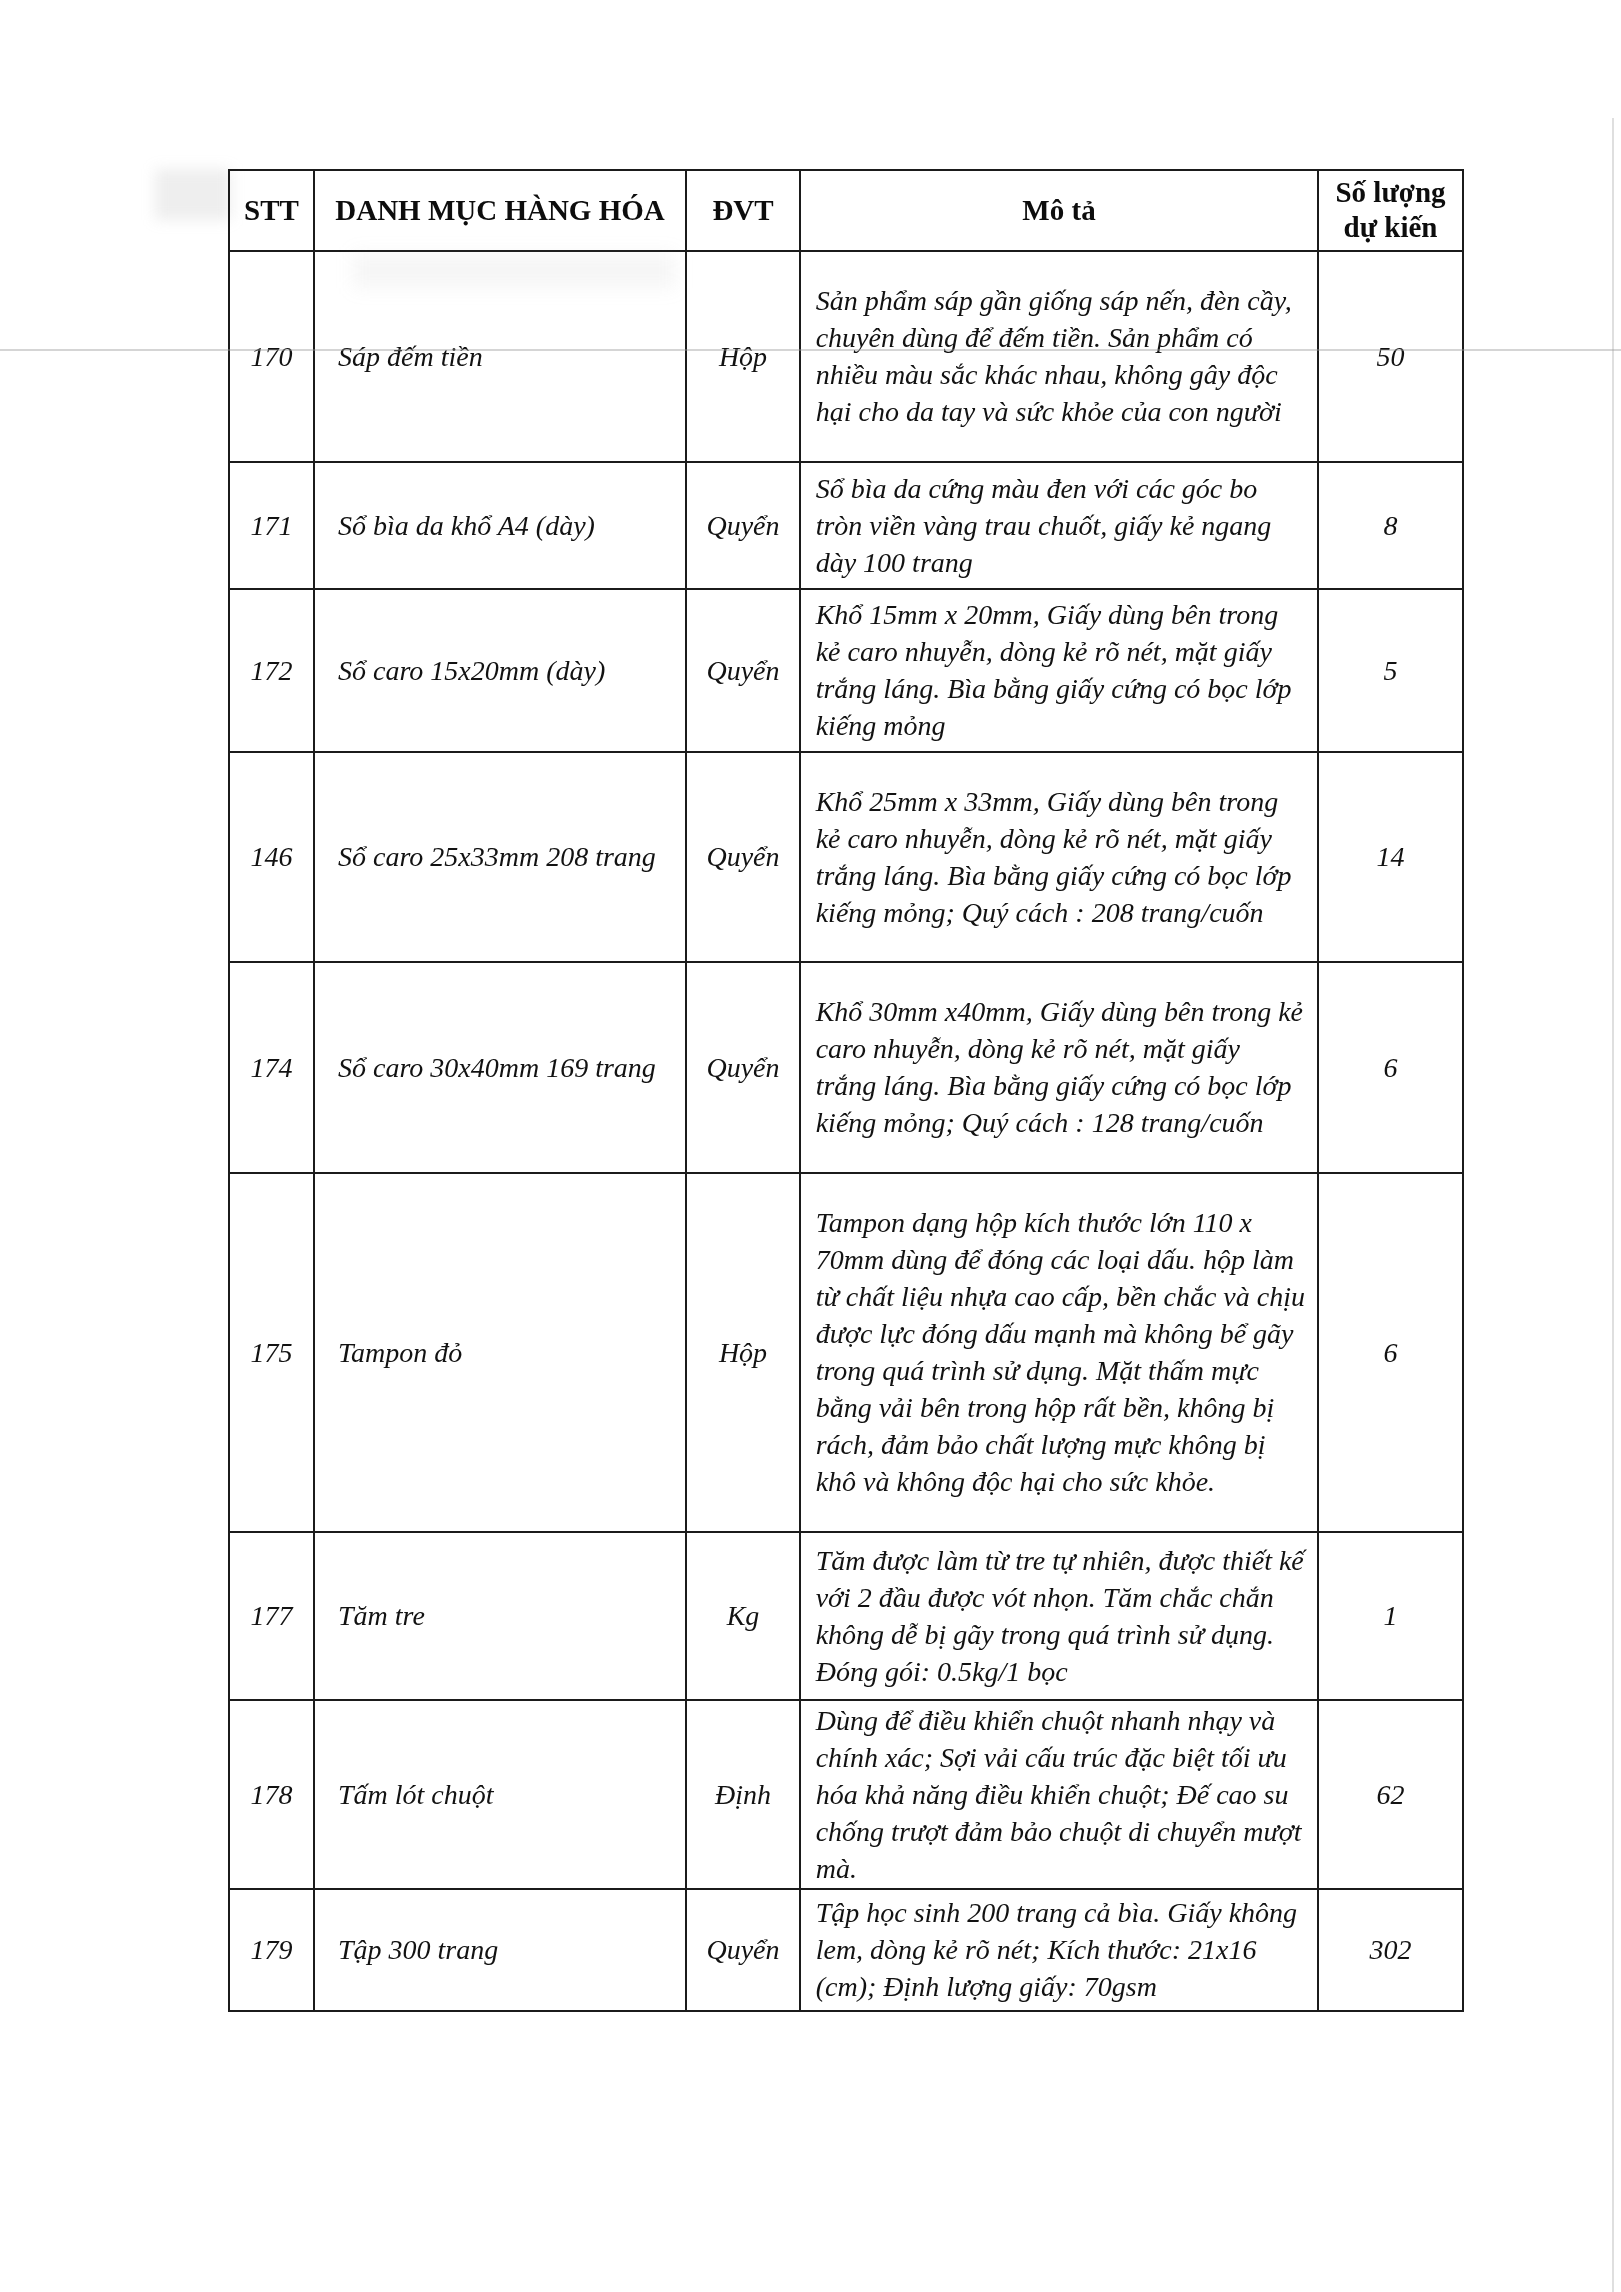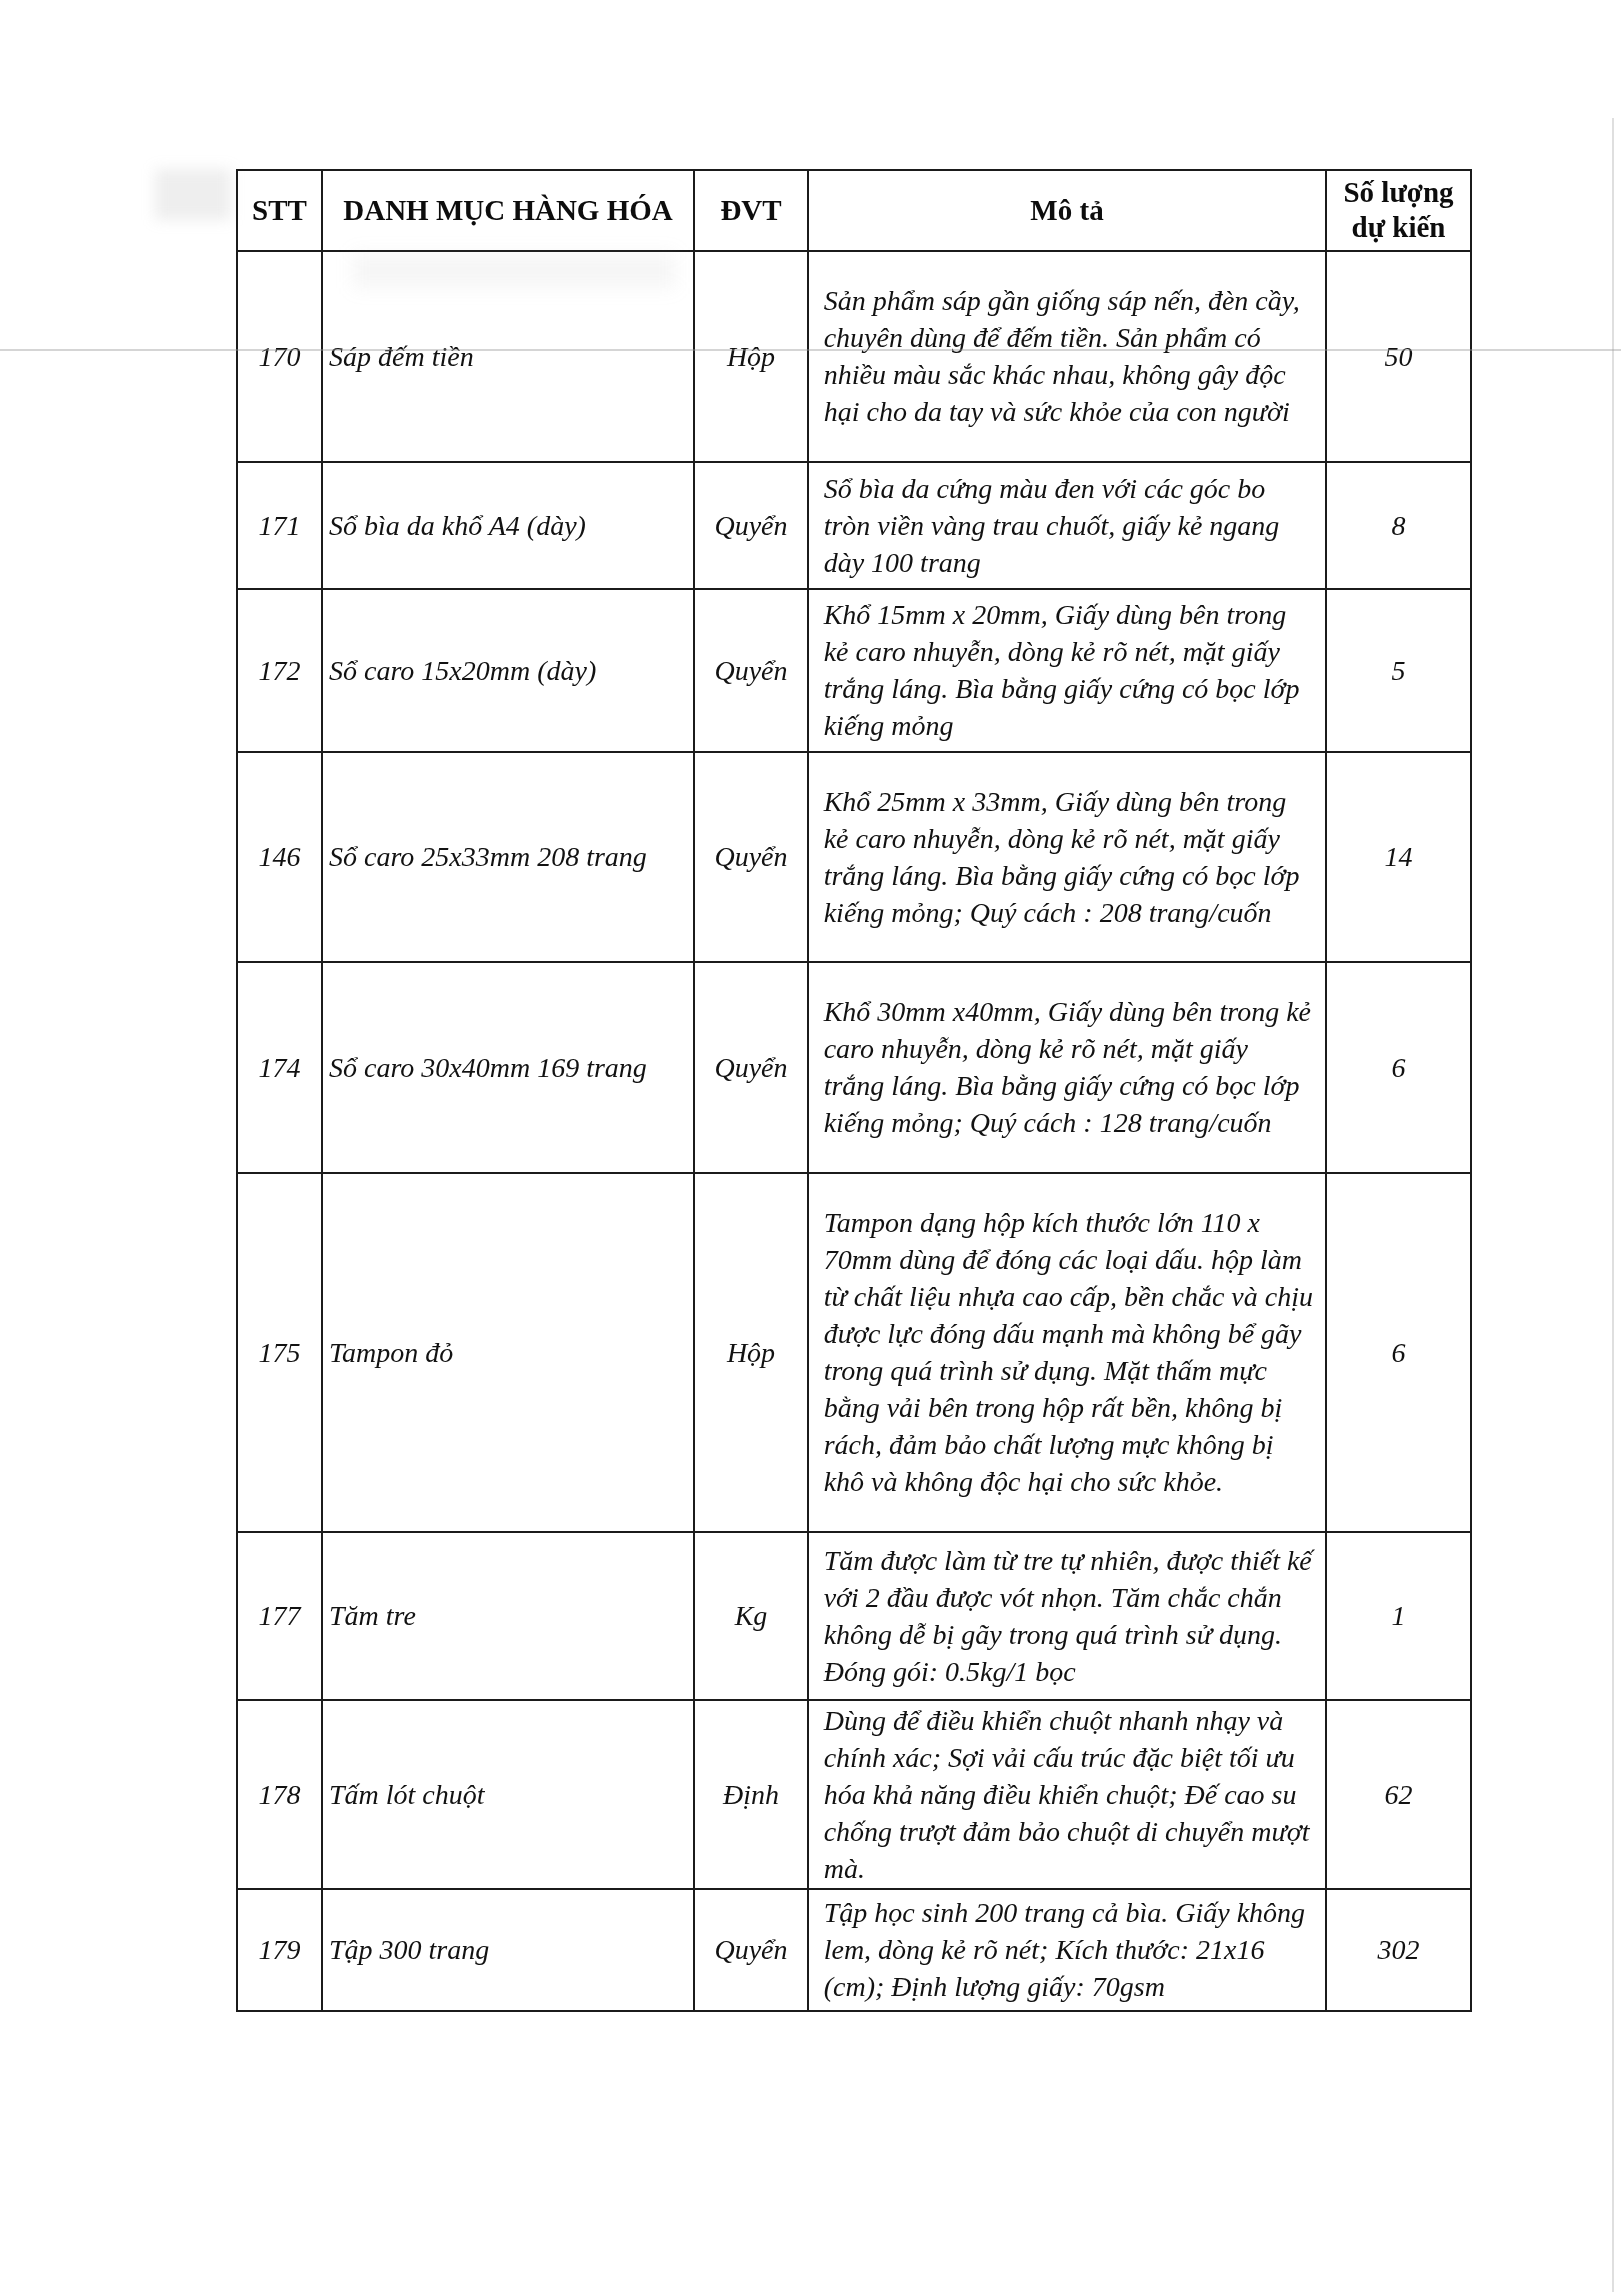--- a/index.html
+++ b/index.html
@@ -23,21 +23,20 @@
     position: absolute;
     left: 228px;
     top: 169px;
     z-index: 2;
   }
   table.supplies {
     border-collapse: collapse;
     table-layout: fixed;
     width: 1235px;
     background: transparent;
-    margin-left: 8px;
   }
   table.supplies th,
   table.supplies td {
     border: 2px solid #1b1b1b;
     vertical-align: middle;
     overflow: hidden;
   }
   table.supplies {
     border: 2.9px solid #161616;
   }
@@ -54,21 +53,21 @@
   }
   td {
     font-size: 28px;
     line-height: 37px;
     color: #121212;
     font-style: italic;
   }
   .c-stt  { text-align: center; }
   .c-unit { text-align: center; }
   .c-qty  { text-align: center; }
-  .c-name { text-align: left; padding-left: 6px; padding-right: 9.8px; }
+  .c-name { text-align: left; padding-left: 23px; padding-right: 9.8px; }
   .c-desc { text-align: left; padding-left: 14.7px; padding-right: 11.8px; }
 
   
   .fold-line {
     position: absolute;
     left: 0;
     top: 349px;
     width: 1621px;
     height: 2px;
     background: rgba(150,150,150,0.40);

